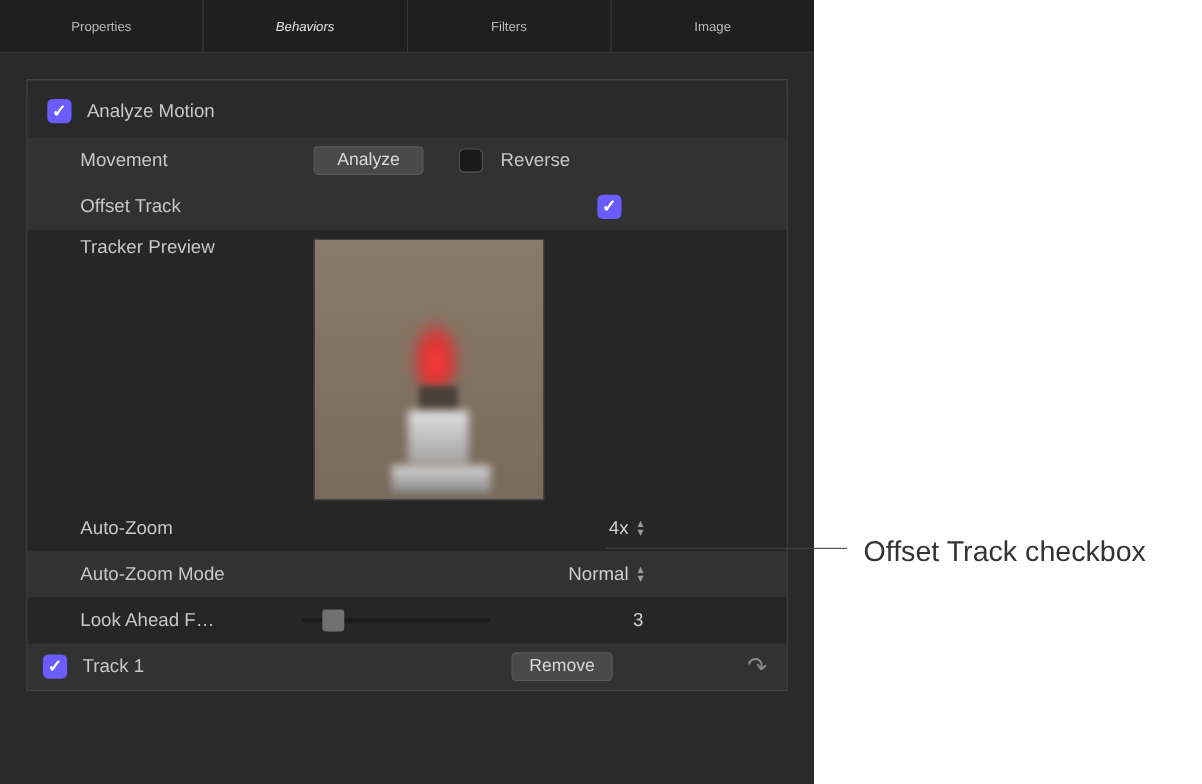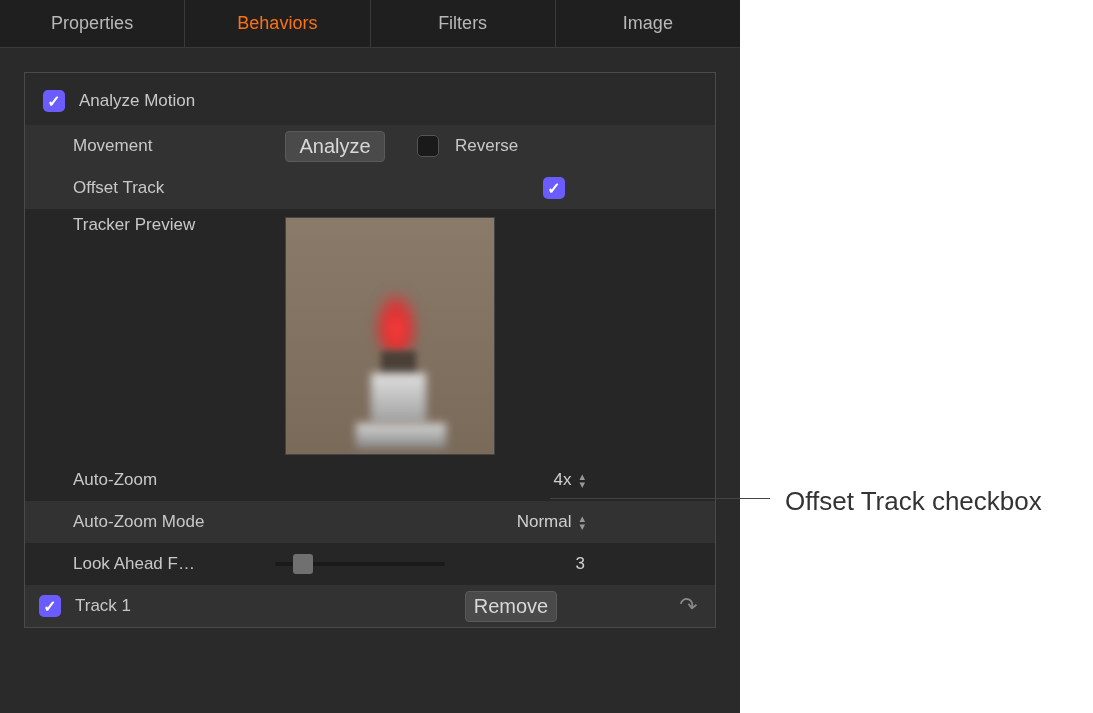--- a/index.html
+++ b/index.html
@@ -20,27 +20,27 @@
       display: flex;
       height: 48px;
       background: #1f1f1f;
       border-bottom: 1px solid #3a3a3a;
     }
     .tab {
       flex: 1;
       display: flex;
       align-items: center;
       justify-content: center;
-      font-size: 18px;
+      font-size: 12px;
       color: #b8b8b8;
       border-right: 1px solid #3a3a3a;
       cursor: pointer;
     }
     .tab:last-child { border-right: none; }
-    .tab.active { color: #f97316; font-weight: 500; }
+    .tab.active { color: #e5e5e5; font-weight: 500; font-style: italic; }
     .inspector-body {
       border: 1px solid #4a4a4a;
       margin: 24px;
       margin-bottom: 0;
       padding-top: 10px;
     }
     .row {
       display: flex;
       align-items: center;
       min-height: 42px;
@@ -84,21 +84,21 @@
       text-overflow: ellipsis;
     }
     .label.nopad { padding-left: 0; }
     .label-col { width: 180px; }
     .btn {
       background: #4a4a4a;
       border: 1px solid #5a5a5a;
       border-radius: 4px;
       color: #d8d8d8;
       padding: 3px 18px;
-      font-size: 20px;
+      font-size: 16px;
       cursor: pointer;
       display: inline-flex;
       align-items: center;
       justify-content: center;
     }
     .btn.analyze { width: 100px; }
     .btn.add { width: 100px; }
     .btn.remove { width: 92px; position: absolute; left: 440px; }
     .control-group { display: flex; align-items: center; gap: 20px; position: absolute; left: 260px; }
     .tracker-preview {

